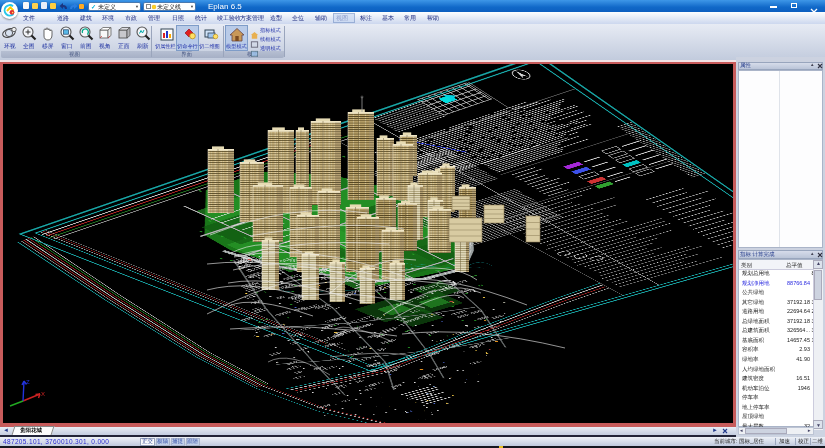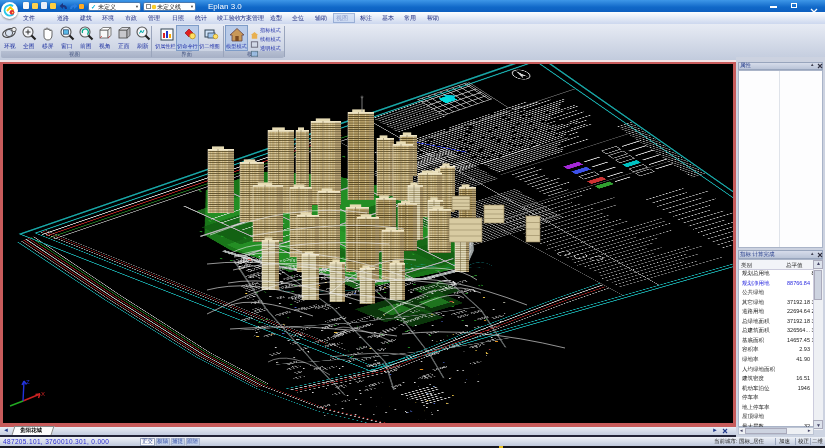--- a/index.html
+++ b/index.html
@@ -11,21 +11,21 @@
     <div class="abs" style="left:50px;top:3px;width:6px;height:6px;background:#ffcf40;border-radius:1px;box-shadow:0 0 1px rgba(0,40,90,.7)"></div>
     <svg class="abs" style="left:59px;top:3px" width="9" height="7">
       <path d="M8 6 Q8 2 4 2 L4 0 L0.5 3 L4 6 L4 4 Q6 4 6 6 Z" fill="#1a3580"></path>
     </svg>
     <svg class="abs" style="left:69px;top:3px" width="9" height="7">
       <path d="M1 6 Q1 2 5 2 L5 0 L8.5 3 L5 6 L5 4 Q3 4 3 6 Z" fill="#2a7de0"></path>
     </svg>
     <div class="abs" style="left:79px;top:4px;width:5px;height:5px;background:#ffaa22;border-radius:1px;box-shadow:0 0 1px rgba(0,40,90,.7)"></div>
     <div class="abs" style="left:88px;top:1.5px;width:53px;height:9px;background:#fff;border:1px solid #4a7ab0;border-radius:2px;font-size:6px;color:#111;line-height:8px"><span style="color:#00b0d8;font-weight:bold;margin-left:2px">✓</span><span style="margin-left:2px">未定义</span><span style="position:absolute;right:1px;top:2px;color:#444;font-size:4px;line-height:1">▼</span></div>
     <div class="abs" style="left:143px;top:1.5px;width:53px;height:9px;background:#fff;border:1px solid #4a7ab0;border-radius:2px;font-size:6px;color:#111;line-height:8px"><span style="display:inline-block;width:5px;height:5px;border:1px solid #888;margin-left:2px"></span><span style="display:inline-block;width:4px;height:4px;background:#ffd020;border-radius:50%;margin-left:1px;box-shadow:0 0 1px #b80"></span><span style="margin-left:1px">未定义线</span><span style="position:absolute;right:1px;top:2px;color:#444;font-size:4px;line-height:1">▼</span></div>
-    <div class="abs" style="left:208px;top:2px;font-size:8px;color:#fff">Eplan 3.0</div>
+    <div class="abs" style="left:208px;top:2px;font-size:8px;color:#fff">Eplan 6.5</div>
     <div class="abs" style="left:770px;top:6px;width:7px;height:1.6px;background:#fff"></div>
     <div class="abs" style="left:791px;top:3px;width:6px;height:5px;border:1.2px solid #fff"></div>
     <div class="abs" style="left:810px;top:2px;width:8px;height:8px"><svg width="8" height="8">
         <path d="M1 1 L7 7 M7 1 L1 7" stroke="#fff" stroke-width="1.3"></path>
       </svg></div>
   </div>
 <div class="abs" style="left:0;top:12px;width:825px;height:12px;background:linear-gradient(#fdfeff,#ccd7ee)"></div>
 <div style="position:absolute;left:23px;top:15px;font-size:6px;color:#16247c;white-space:nowrap;line-height:1">文件</div>
 <div style="position:absolute;left:57px;top:15px;font-size:6px;color:#16247c;white-space:nowrap;line-height:1">道路</div>
 <div style="position:absolute;left:80px;top:15px;font-size:6px;color:#16247c;white-space:nowrap;line-height:1">建筑</div>

